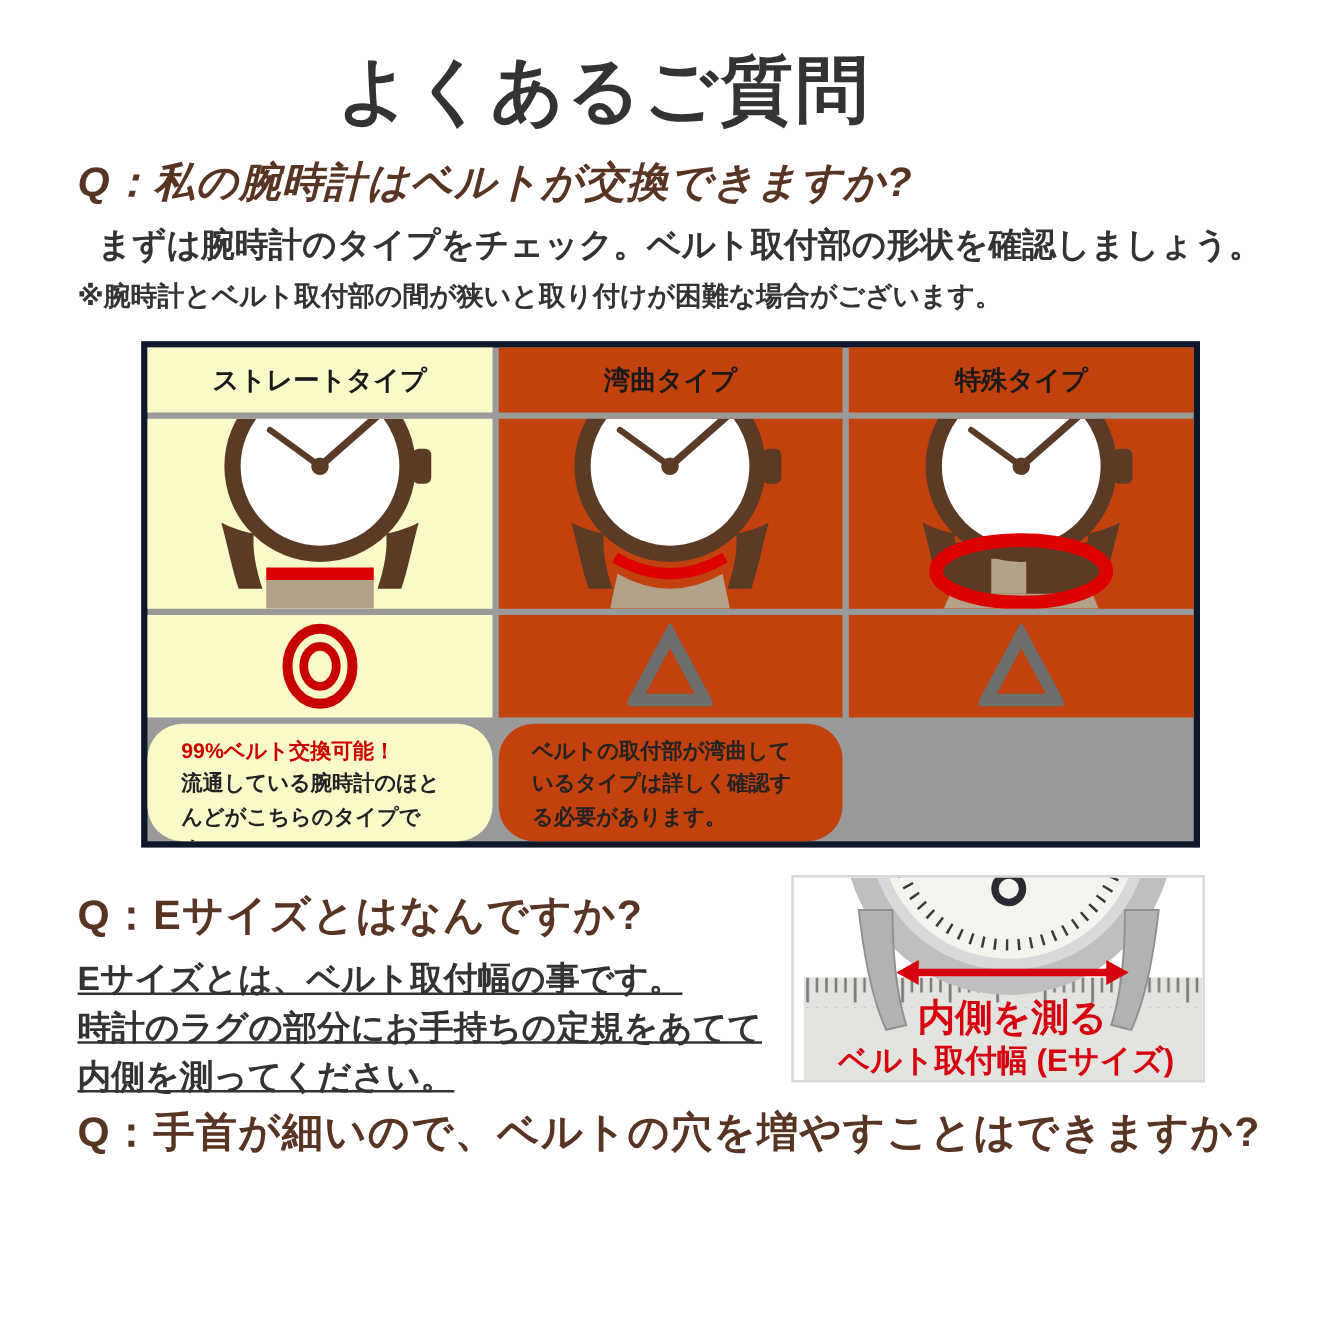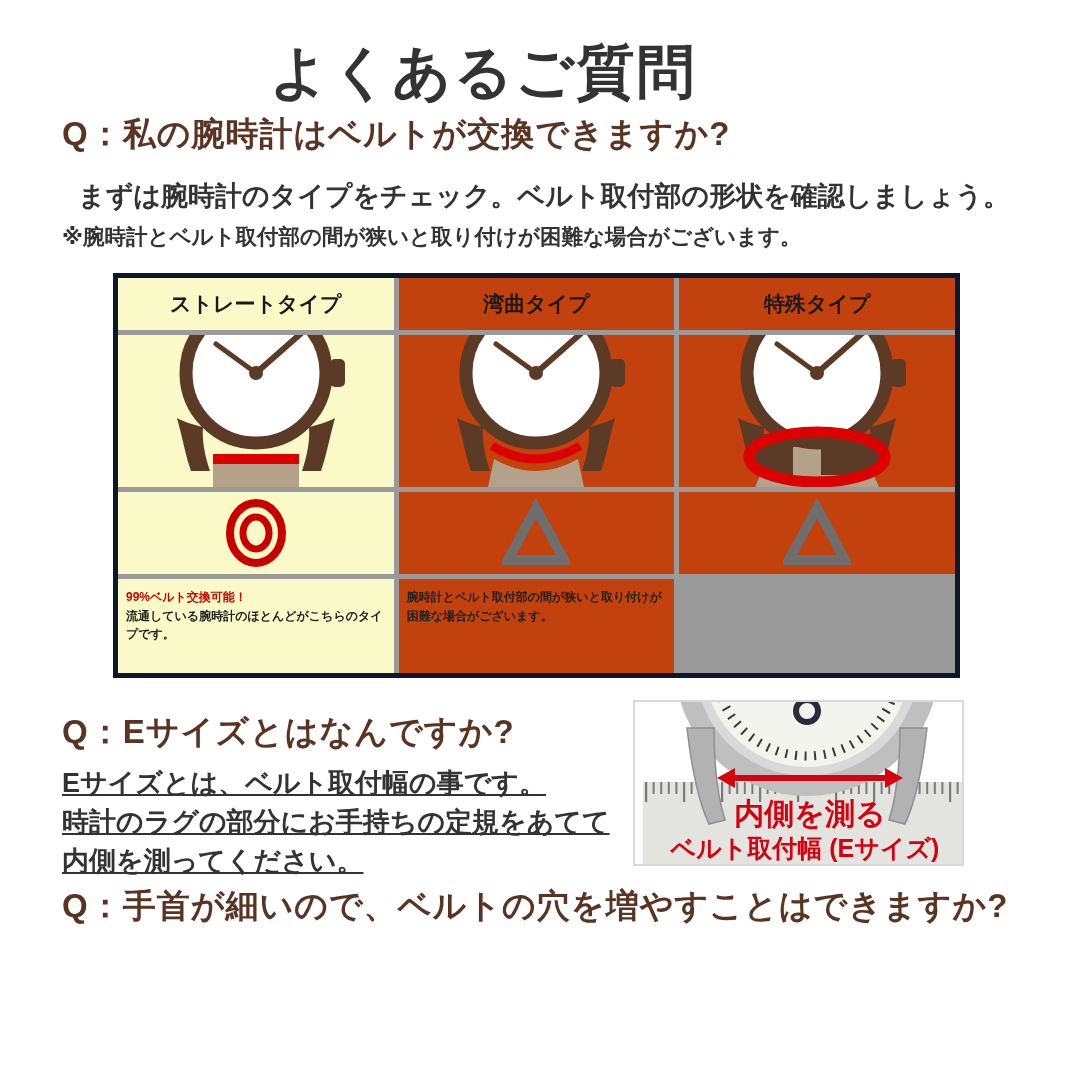--- a/index.html
+++ b/index.html
@@ -12,21 +12,21 @@
   }
   .page-title {
     position:absolute; top:34px; left:0; width:966px;
     text-align:center; font-size:58px; font-weight:900;
     letter-spacing:2px; color:#333333;
   }
   .question {
     position:absolute; left:62px; font-size:33px; font-weight:800;
     color:#5a3423; letter-spacing:1px; white-space:nowrap;
   }
-  .q1-heading { top:112px; }
+  .q1-heading { top:124px;font-style:italic; }
   .q2-heading { top:710px; }
   .q3-heading { top:884px; }
   .lead {
     position:absolute; left:62px; top:178px; font-size:27px;
     font-weight:700; color:#333333; white-space:nowrap;margin-left:16px;
   }
   .note1 {
     position:absolute; left:62px; top:222px; font-size:21.5px;
     font-weight:700; color:#333333; white-space:nowrap;
   }
@@ -40,22 +40,22 @@
   .cell { background:#c2410c; overflow:hidden; }
   .cell.highlight { background:#fafac8; }
   .cell.header {
     display:flex; align-items:center; justify-content:center;
     font-size:21px; font-weight:800; color:#1a1a1a;
   }
   .cell.img, .cell.sym { display:flex; align-items:center; justify-content:center; }
   .cell.img svg { display:block; }
   .cell.sym svg { display:block; }
   .cell.desc {
-    padding:9px 8px; font-size:12px; font-weight:700;
-    line-height:1.55; color:#222222;
+    padding:9px 27px; font-size:17px; font-weight:700;
+    line-height:1.55; color:#222222;border-radius:28px;
   }
   .desc .red-em { color:#cc0000; }
   
   .q2-body { position:absolute; left:62px; top:764px;text-decoration:underline; }
   .q2-body .line {
     font-size:27px; font-weight:700; color:#333333;
     line-height:39px; white-space:nowrap;
   }
   
   .esize-figure {
@@ -142,21 +142,21 @@
     <div class="cell sym">
       <svg width="68" height="68" viewBox="0 0 68 68">
         <path d="M34,9 L62,61 L6,61 Z" fill="none" stroke="#6e6e6e" stroke-width="10"></path>
       </svg>
     </div>
 
     <div class="cell desc highlight">
       <div class="red-em">99%ベルト交換可能！</div>
       <div>流通している腕時計のほとんどがこちらのタイプです。</div>
     </div>
-    <div class="cell desc">腕時計とベルト取付部の間が狭いと取り付けが困難な場合がございます。</div>
+    <div class="cell desc">ベルトの取付部が湾曲しているタイプは詳しく確認する必要があります。</div>
   </div>
 
   <h2 class="question q2-heading">Q：Eサイズとはなんですか?</h2>
   <div class="q2-body">
     <div class="line">Eサイズとは、ベルト取付幅の事です。</div>
     <div class="line">時計のラグの部分にお手持ちの定規をあてて</div>
     <div class="line">内側を測ってください。</div>
   </div>
 
   <div class="esize-figure">

